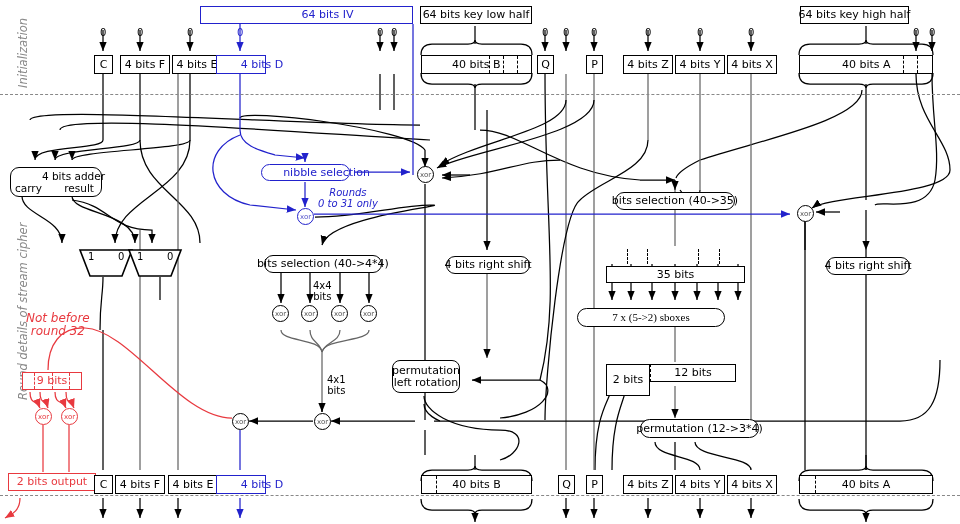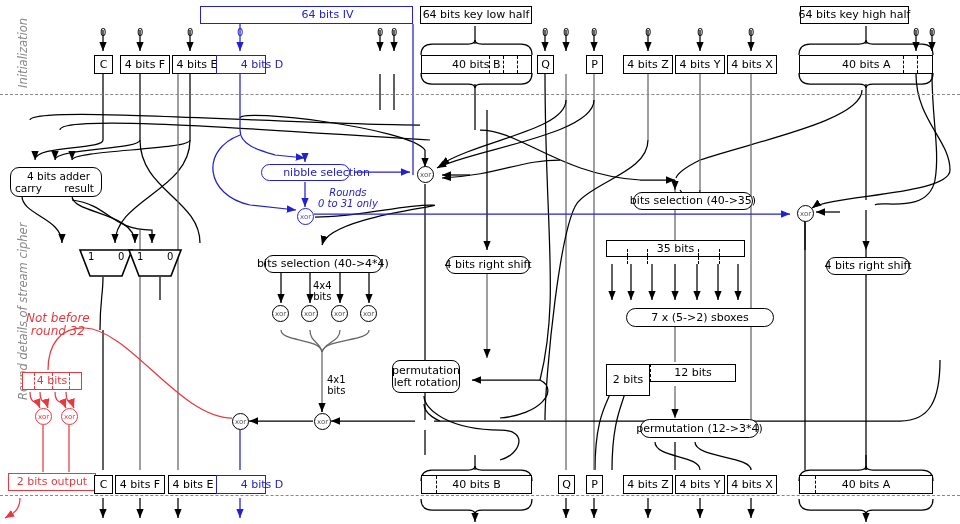--- a/index.html
+++ b/index.html
@@ -27,21 +27,21 @@
 
   .sidelbl{position:absolute;font-style:italic;font-size:11.5px;color:#8a8a8a;
            transform-origin:0 0;white-space:nowrap;}
 
   .mux{position:absolute;width:56px;height:28px;}
   .muxtxt{position:absolute;font-size:10px;color:#000;}
 
   .adder{position:absolute;width:92px;height:30px;border:1.6px solid #000;
          border-radius:9px;background:#fff;box-sizing:border-box;
          font-size:10.5px;color:#000;}
-  .adder .t1{position:absolute;top:2px;left:16px;width:100%;text-align:left;}
+  .adder .t1{position:absolute;top:2px;left:4px;width:100%;text-align:right;}
   .adder .t2{position:absolute;top:14px;left:4px;}
   .adder .t3{position:absolute;top:14px;right:7px;}
 </style>
 </head>
 <body>
 
 <div id="stage">
 
   <svg id="wires" viewBox="0 0 960 524">
     <defs>
@@ -342,45 +342,45 @@
   </div>
   <div class="xor" style="left:314px;top:413px;">xor</div>
   <div class="xor" style="left:232px;top:413px;">xor</div>
 
   <div class="node round" style="left:446px;top:256px;width:84px;height:18px;">4 bits right shift</div>
   <div class="node round" style="left:392px;top:360px;width:68px;height:33px;flex-direction:column;border-radius:8px;">
     <span>permutation</span>
     <span>left rotation</span>
   </div>
 
-  <div class="node round" style="left:633px;top:192px;width:120px;height:18px;border-radius:9px;">bits selection (40-&gt;35)</div>
-
-  <div class="node" style="left:606px;top:240px;width:139px;height:17px;">35 bits</div>
+  <div class="node round" style="left:615px;top:192px;width:120px;height:18px;border-radius:9px;">bits selection (40-&gt;35)</div>
+
+  <div class="node" style="left:606px;top:266px;width:139px;height:17px;">35 bits</div>
   <div style="position:absolute;left:606px;top:249px;width:139px;height:15px;">
     <span style="position:absolute;left:21px;top:0;height:15px;border-left:1.2px dashed #000;"></span>
     <span style="position:absolute;left:41px;top:0;height:15px;border-left:1.2px dashed #000;"></span>
     <span style="position:absolute;left:92px;top:0;height:15px;border-left:1.2px dashed #000;"></span>
     <span style="position:absolute;left:113px;top:0;height:15px;border-left:1.2px dashed #000;"></span>
   </div>
 
-  <div class="node round" style="left:626px;top:308px;width:148px;height:19px;">7 x (5-&gt;2) sboxes</div>
+  <div class="node round" style="left:577px;top:308px;width:148px;height:19px;font-family:Liberation Serif, serif;">7 x (5-&gt;2) sboxes</div>
 
   <div class="node" style="left:606px;top:364px;width:44px;height:32px;">2 bits</div>
   <div class="node" style="left:650px;top:364px;width:86px;height:18px;border-left:1.2px dashed #000;">12 bits</div>
 
   <div class="node round" style="left:640px;top:419px;width:119px;height:19px;">permutation (12-&gt;3*4)</div>
 
   <div class="node round" style="left:826px;top:257px;width:84px;height:18px;">4 bits right shift</div>
 
   <div class="lbl red" style="left:26px;top:312px;">
     <span>Not before</span><br>
     <span>round 32</span>
   </div>
   <div class="node red" style="left:22px;top:372px;width:60px;height:18px;">
-    <span>4 bits</span>
+    <span>9 bits</span>
   </div>
   <div style="position:absolute;left:22px;top:373px;width:60px;height:16px;">
     <span style="position:absolute;left:12px;top:0;height:16px;border-left:1.2px dashed #e8393f;"></span>
     <span style="position:absolute;left:30px;top:0;height:16px;border-left:1.2px dashed #e8393f;"></span>
     <span style="position:absolute;left:47px;top:0;height:16px;border-left:1.2px dashed #e8393f;"></span>
   </div>
   <div class="xor red" style="left:35px;top:408px;">xor</div>
   <div class="xor red" style="left:61px;top:408px;">xor</div>
   <div class="node red" style="left:8px;top:473px;width:88px;height:18px;">2 bits output</div>
 

